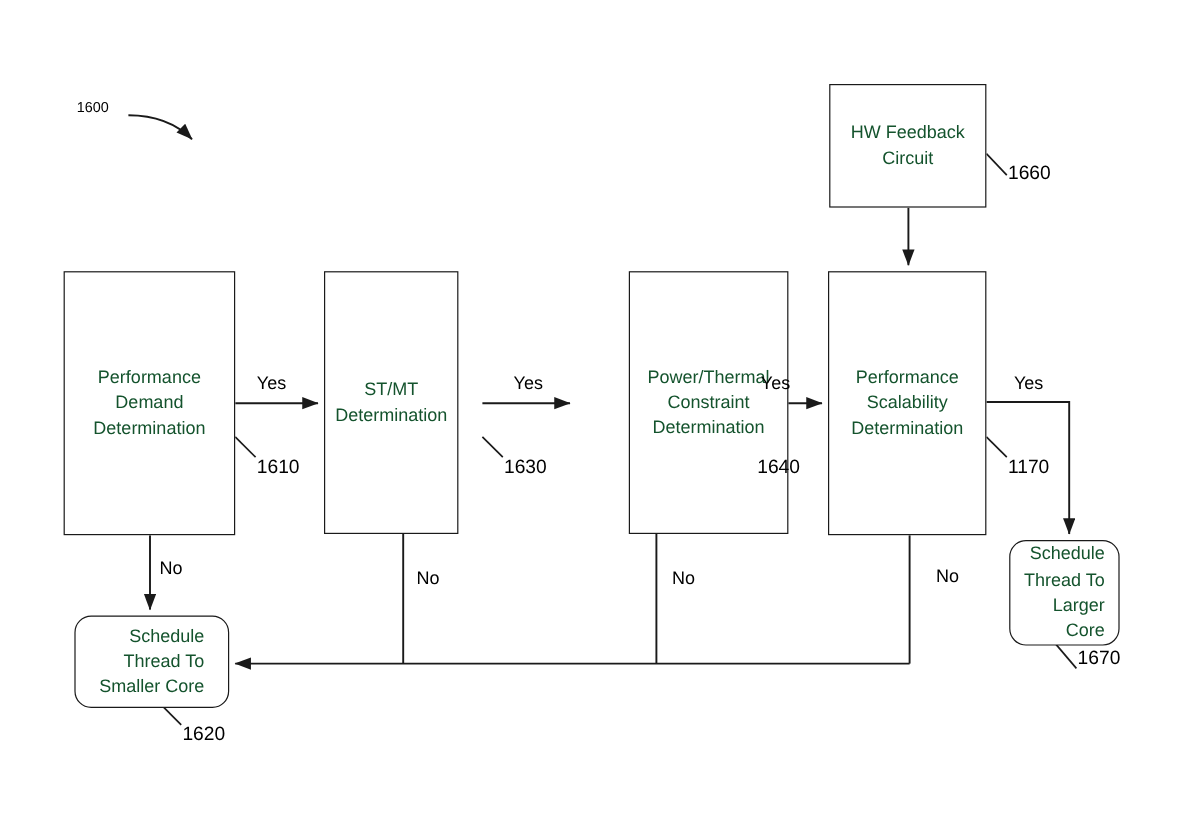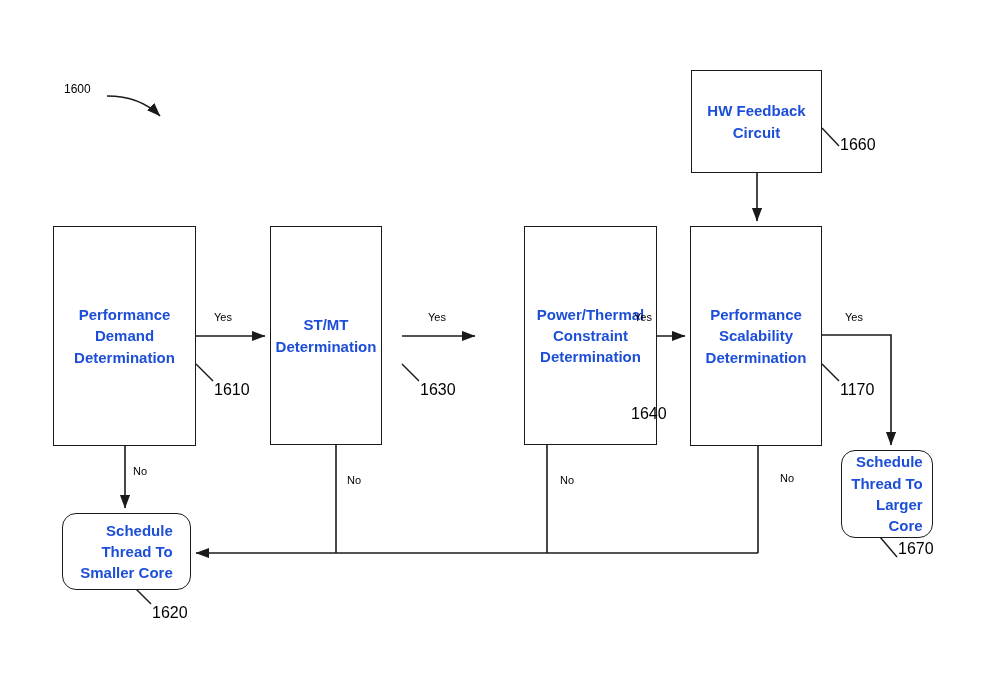--- a/index.html
+++ b/index.html
@@ -39,34 +39,33 @@
     border-radius: 14px;
     box-sizing: border-box;
     display: flex;
     align-items: center;
     justify-content: center;
     text-align: right;
   }
   .box-label {
     font-size: 15px;
     line-height: 1.42;
-    color: #1d4ed8;
+    color: #14532d;
     white-space: pre-line;
     padding: 0 6px;
-    font-weight: bold;
   }
   .ref-num {
     position: absolute;
     font-size: 16px;
     color: #000000;
     white-space: nowrap;
   }
   .edge-label {
     position: absolute;
-    font-size: 11px;
+    font-size: 15px;
     color: #000000;
     white-space: nowrap;
   }
   .fig-id {
     position: absolute;
     font-size: 12px;
     color: #000000;
     white-space: nowrap;
   }
 </style>
@@ -151,21 +150,21 @@
 
   <div class="term-box" style="left:841px; top:450px; width:92px; height:88px;">
     <span class="box-label">Schedule
 Thread To
 Larger
 Core</span>
   </div>
 
   <div class="ref-num" style="left:214px; top:381px;">1610</div>
   <div class="ref-num" style="left:420px; top:381px;">1630</div>
-  <div class="ref-num" style="left:631px; top:381px;margin-top:24px;">1640</div>
+  <div class="ref-num" style="left:631px; top:381px;">1640</div>
   <div class="ref-num" style="left:840px; top:381px;">1170</div>
   <div class="ref-num" style="left:840px; top:136px;">1660</div>
   <div class="ref-num" style="left:152px; top:604px;">1620</div>
   <div class="ref-num" style="left:898px; top:540px;">1670</div>
 
   <div class="edge-label" style="left:214px; top:311px;">Yes</div>
   <div class="edge-label" style="left:428px; top:311px;">Yes</div>
   <div class="edge-label" style="left:634px; top:311px;">Yes</div>
   <div class="edge-label" style="left:845px; top:311px;">Yes</div>
 

